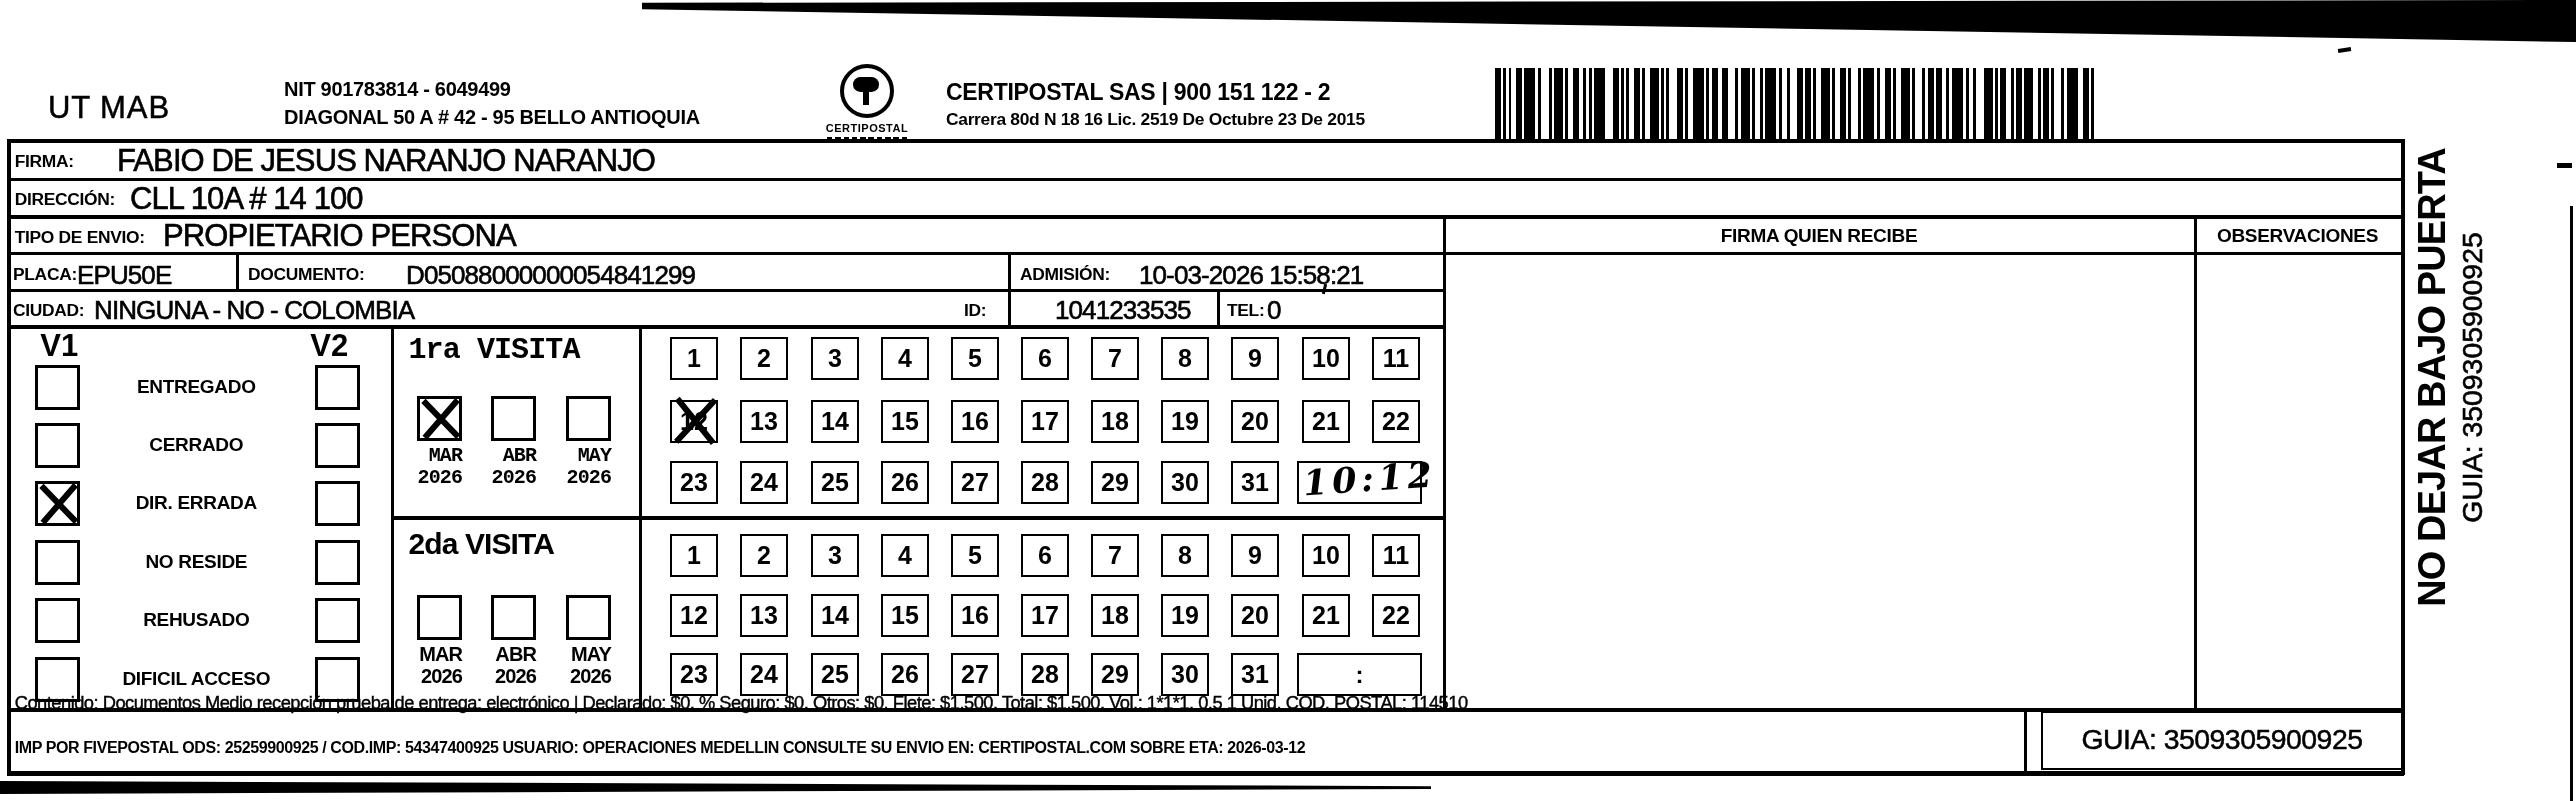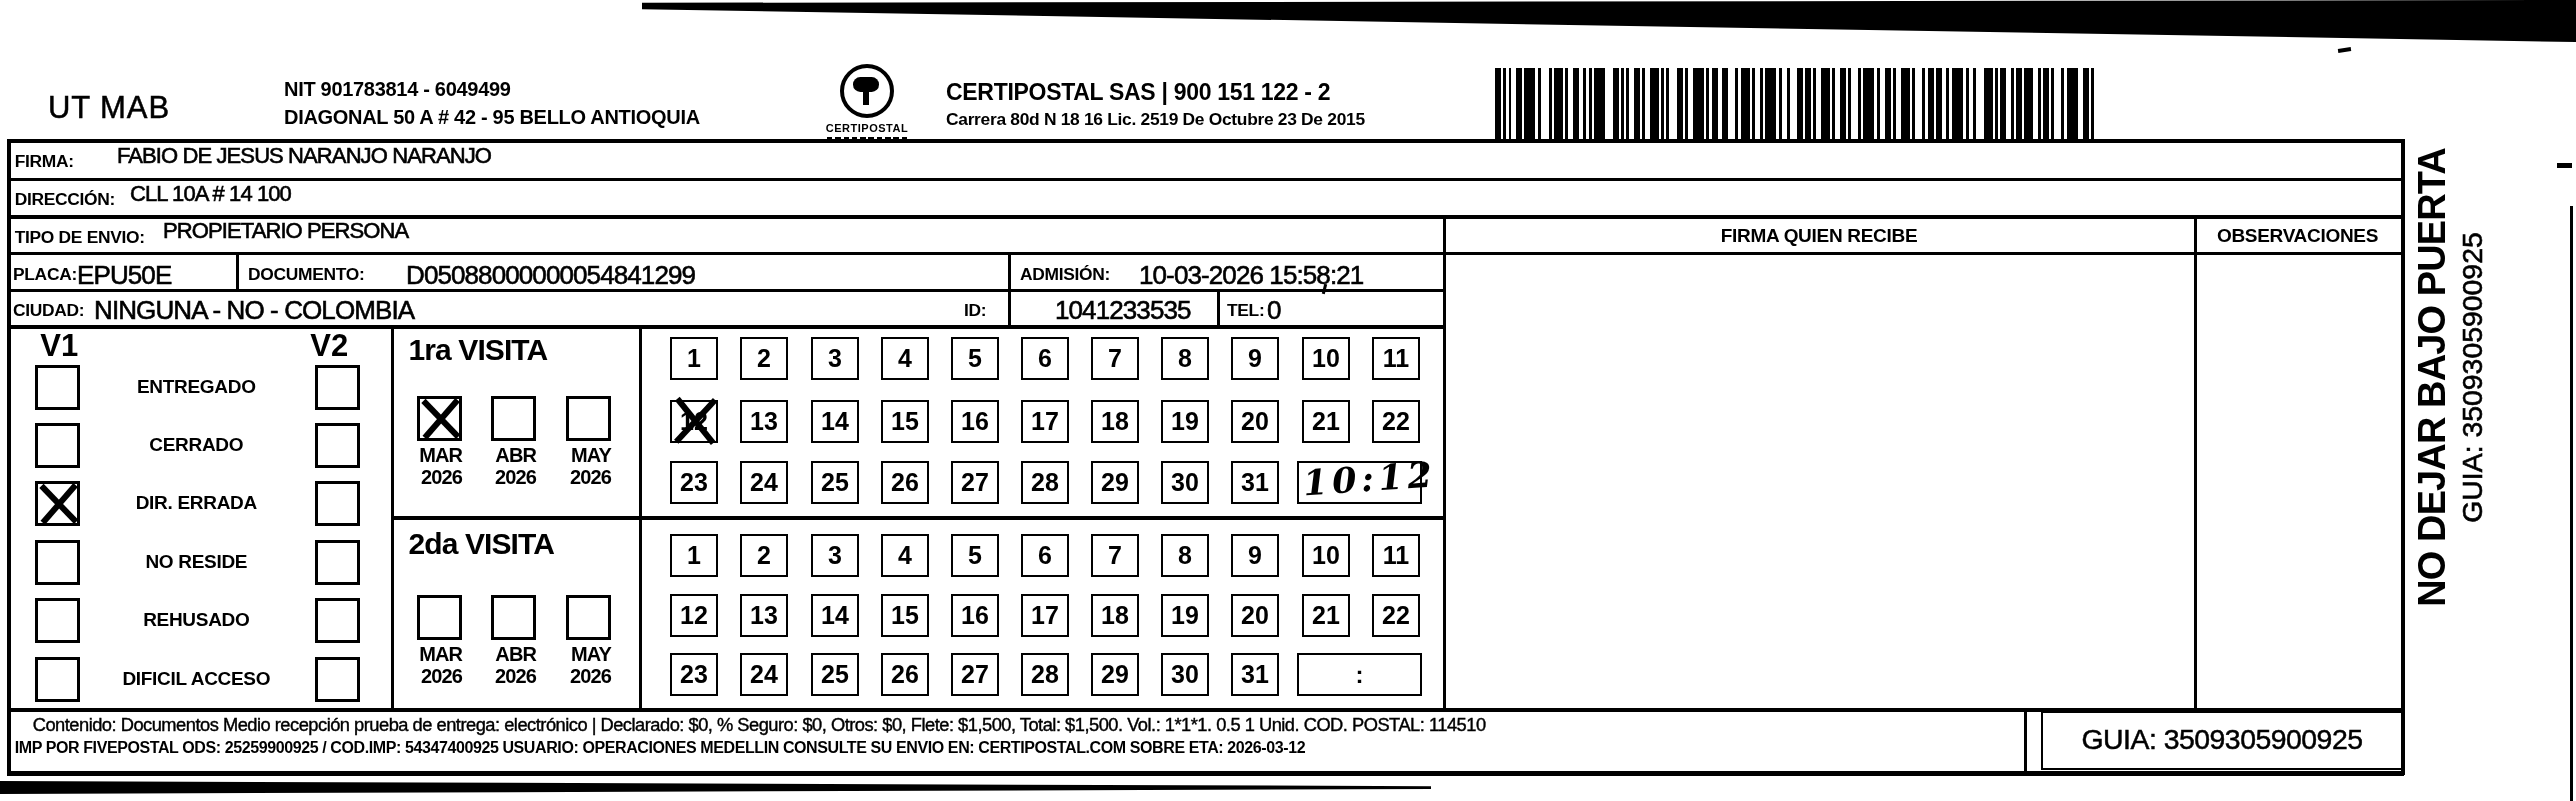--- a/index.html
+++ b/index.html
@@ -15,21 +15,21 @@
   .logo-circle{position:absolute;width:46px;height:46px;border:4.6px solid #000;border-radius:50%;}
   .logo-glyph{position:absolute;left:9.2px;top:9.2px;width:26px;height:14.7px;background:#000;border-radius:7.3px;}
   .logo-stem{position:absolute;left:19px;top:20px;width:5.5px;height:16.5px;background:#000;}
   .logo-word{position:absolute;font-weight:bold;font-size:11px;letter-spacing:0.5px;}
   .logo-tag{position:absolute;height:4.6px;background:repeating-linear-gradient(90deg,#000 0 5.5px,#fff 5.5px 8.3px);}
   .barcode{position:absolute;left:1495px;top:68px;width:724px;height:72px;}
   .bar{position:absolute;top:0;height:72px;background:#000;}
   
   .flabel{position:absolute;font-weight:bold;font-size:17.4px;letter-spacing:-0.3px;}
   .fval{position:absolute;font-size:26px;letter-spacing:-0.9px;-webkit-text-stroke:0.6px #000;white-space:nowrap;}
-  .fval.big{font-size:22px;}
+  .fval.big{font-size:31px;}
   .colhead{position:absolute;font-weight:bold;font-size:19px;text-align:center;letter-spacing:-0.3px;}
   
   .vhead{position:absolute;font-weight:bold;font-size:31px;}
   .status-row{position:absolute;left:0;width:383px;height:43px;}
   .cb{position:absolute;width:39px;height:39px;border:3.7px solid #000;background:#fff;}
   .cb.checked::before,.cb.checked::after{content:"";position:absolute;left:-3.7px;top:16.5px;width:50px;height:5.5px;background:#000;}
   .cb.checked::before{transform:rotate(46deg);}
   .cb.checked::after{transform:rotate(-49deg);}
   .status-label{position:absolute;left:79px;width:220px;text-align:center;font-weight:bold;font-size:19px;line-height:43px;letter-spacing:-0.3px;}
   
@@ -240,21 +240,21 @@
           <div class="cb" style="left: 308px;"></div>
         </div>
         <div class="status-row" style="top: 331px;">
           <div class="cb" style="left: 27.5px;"></div>
           <div class="status-label">DIFICIL ACCESO</div>
           <div class="cb" style="left: 308px;"></div>
         </div>
       </div>
   </div>
 
-  <div class="abs" style="left:392px;top:326px;width:248px;height:164px;">
+  <div class="abs" style="left:392px;top:326px;width:248px;height:164px;font-family:Liberation Mono, monospace;">
     <div class="visit-title">1ra VISITA</div>
     <div id="months-0">
         <div class="month" style="left: 11px; top: 70px;"><div class="cb checked"></div><div class="month-label">MAR</div><div class="month-label">2026</div></div>
         <div class="month" style="left: 85px; top: 70px;"><div class="cb"></div><div class="month-label">ABR</div><div class="month-label">2026</div></div>
         <div class="month" style="left: 160px; top: 70px;"><div class="cb"></div><div class="month-label">MAY</div><div class="month-label">2026</div></div>
       </div>
   </div>
   <div class="abs" style="left:392px;top:520px;width:248px;height:188px;">
     <div class="visit-title">2da VISITA</div>
     <div id="months-1">
@@ -330,21 +330,21 @@
       <div class="day" style="left: 311px; top: 136px;">27</div>
       <div class="day" style="left: 381px; top: 136px;">28</div>
       <div class="day" style="left: 451px; top: 136px;">29</div>
       <div class="day" style="left: 521px; top: 136px;">30</div>
       <div class="day" style="left: 591px; top: 136px;">31</div>
       <div class="time-cell" style="left: 657px; top: 136px;">
         <div class="time-colon">:</div>
       </div>
     </div>
 
-  <div class="foot1" style="left:14.7px;top:714px;margin-left:18px;">Contenido: Documentos Medio recepción prueba de entrega: electrónico | Declarado: $0, % Seguro: $0, Otros: $0, Flete: $1,500, Total: $1,500. Vol.: 1*1*1. 0.5  1 Unid. COD. POSTAL: 114510</div>
+  <div class="foot1" style="left:14.7px;top:692px;">Contenido: Documentos Medio recepción prueba de entrega: electrónico | Declarado: $0, % Seguro: $0, Otros: $0, Flete: $1,500, Total: $1,500. Vol.: 1*1*1. 0.5  1 Unid. COD. POSTAL: 114510</div>
   <div class="foot2" style="left:14.7px;top:739px;">IMP POR FIVEPOSTAL ODS: 25259900925 / COD.IMP: 54347400925 USUARIO: OPERACIONES MEDELLIN CONSULTE SU ENVIO EN: CERTIPOSTAL.COM SOBRE ETA: 2026-03-12</div>
   <div class="guia-box">GUIA: 3509305900925</div>
 
   <div class="side-banner">
     <div class="banner-warning">NO DEJAR BAJO PUERTA</div>
     <div class="banner-guia">GUIA: 3509305900925</div>
   </div>
 
 </div>
 

